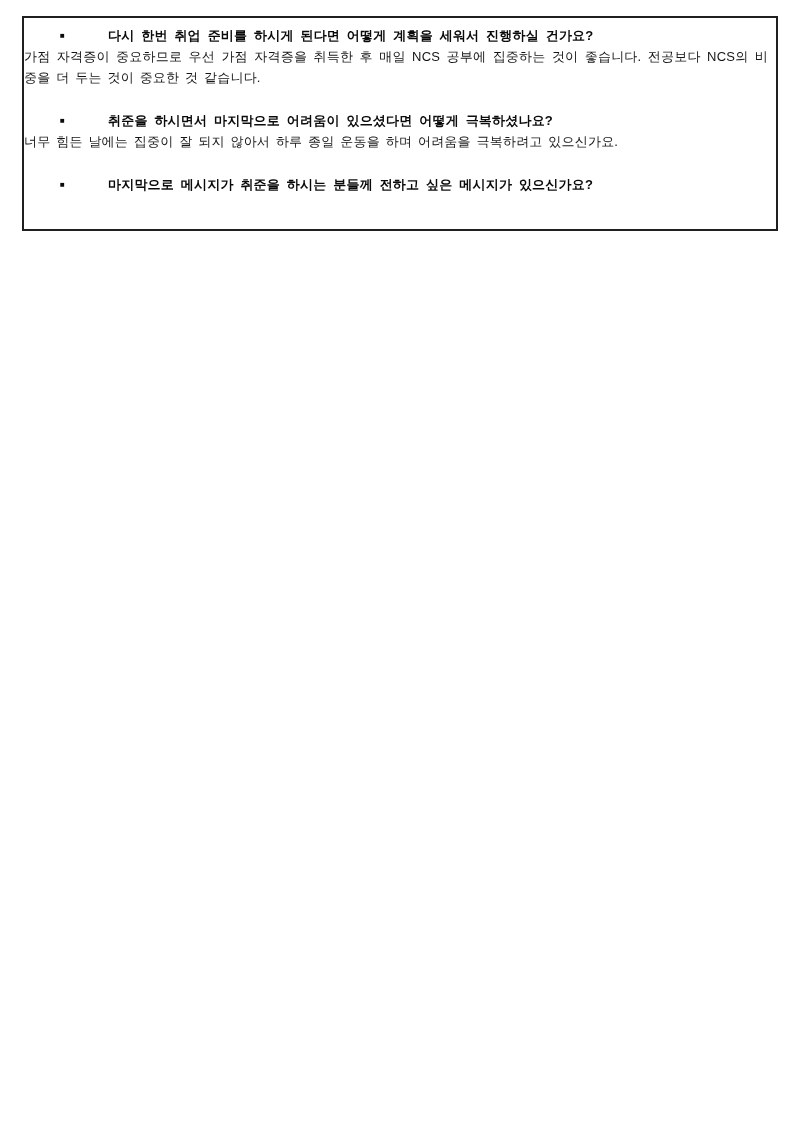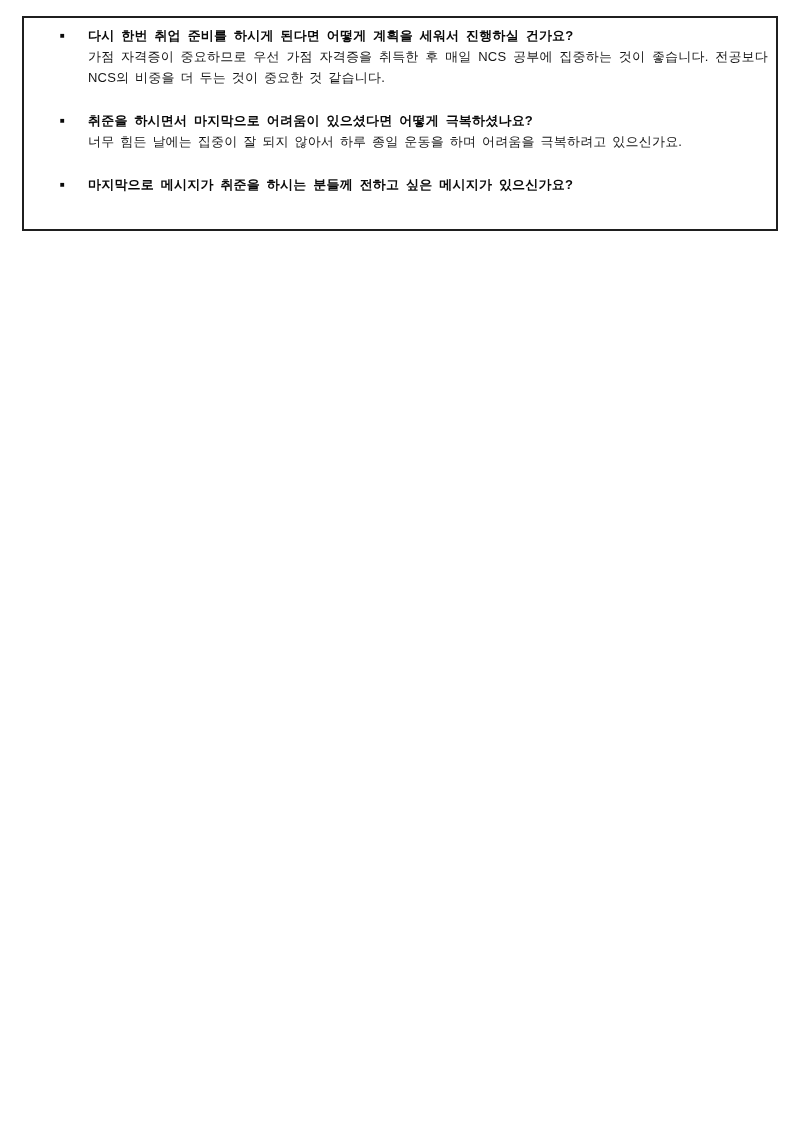--- a/index.html
+++ b/index.html
@@ -51,23 +51,23 @@
   }
   .bullet-icon {
     flex: 0 0 28px;
     width: 28px;
     font-size: 8px;
     line-height: 21px;
     color: #0a0a0a;
   }
   .question-text {
     flex: 1 1 auto;
+    margin-left: 20px;
   }
   .qa-answer {
-    margin-left: 64px;
     font-size: 13px;
     font-weight: normal;
     line-height: 21px;
     word-spacing: 2px;
     letter-spacing: 0.2px;
     text-align: justify;
     word-break: break-all;
     color: #151515;
   }
 </style>

